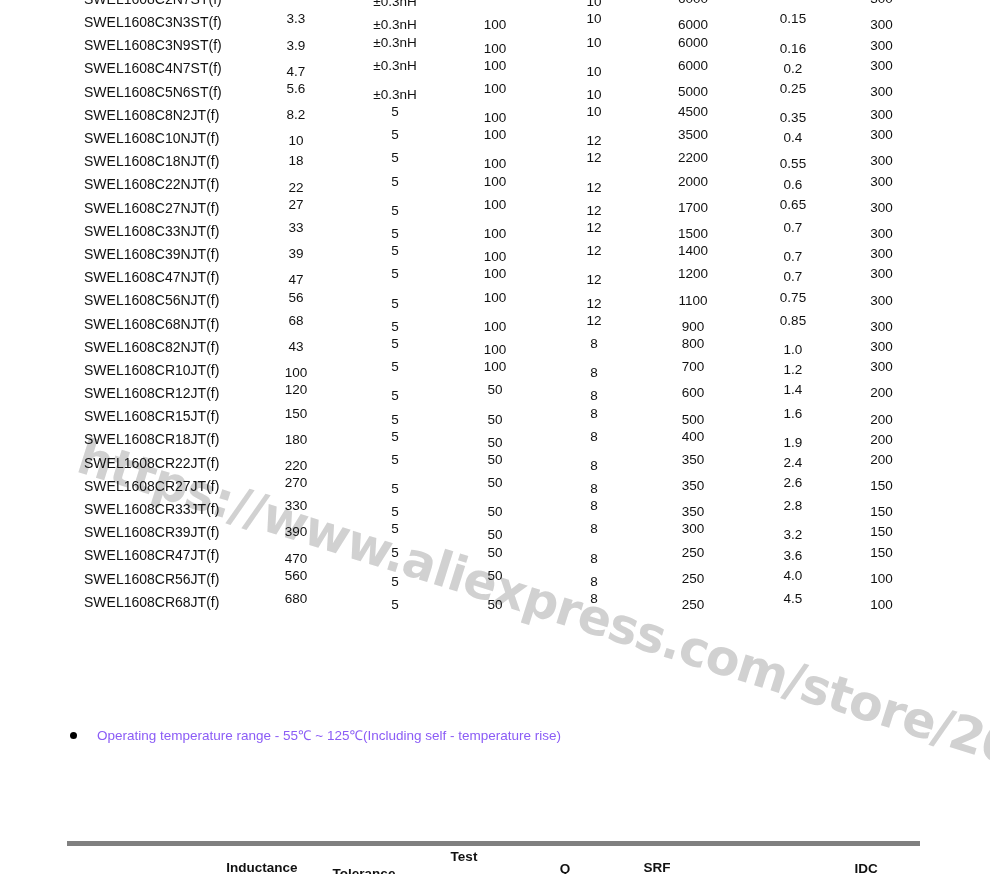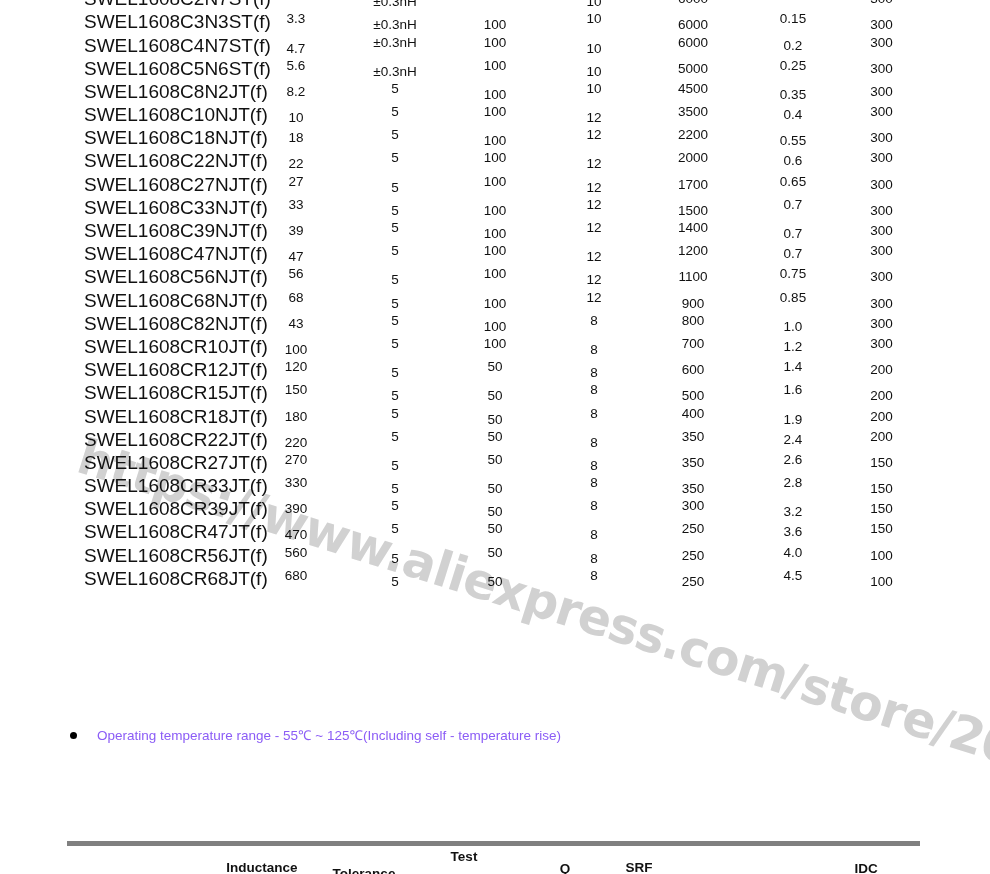--- a/index.html
+++ b/index.html
@@ -68,21 +68,21 @@
   col.c-tol  { width: 100px; }
   col.c-test { width: 100px; }
   col.c-q    { width: 98px; }
   col.c-srf  { width: 100px; }
   col.c-rdc  { width: 100px; }
   col.c-idc  { width: 77px; }
 
   #spec-table td.part {
     text-align: left;
     padding-left: 17px;
-    font-size: 19px;
+    font-size: 14px;
   }
   #spec-table td.num { text-align: center; }
   .j-up2  { position: relative; top: -3px; }
   .j-down2{ position: relative; top: 3px; }
 
   tr.rule-below td {
     border-bottom: 1.4px solid #000;
   }
 
   
@@ -171,20 +171,30 @@
       <tr>
         <td class="part"><span>SWEL1608C3N3ST(f)</span></td>
         <td class="num"><span class="j-up2">3.3</span></td>
         <td class="num"><span class="j-down2">±0.3nH</span></td>
         <td class="num"><span class="j-down2">100</span></td>
         <td class="num"><span class="j-up2">10</span></td>
         <td class="num"><span class="j-down2">6000</span></td>
         <td class="num"><span class="j-up2">0.15</span></td>
         <td class="num"><span class="j-down2">300</span></td>
       </tr>
+      <tr class="rule-below">
+        <td class="part"><span>SWEL1608C3N9ST(f)</span></td>
+        <td class="num"><span>3.9</span></td>
+        <td class="num"><span class="j-up2">±0.3nH</span></td>
+        <td class="num"><span class="j-down2">100</span></td>
+        <td class="num"><span class="j-up2">10</span></td>
+        <td class="num"><span class="j-up2">6000</span></td>
+        <td class="num"><span class="j-down2">0.16</span></td>
+        <td class="num"><span>300</span></td>
+      </tr>
       <tr>
         <td class="part"><span>SWEL1608C4N7ST(f)</span></td>
         <td class="num"><span class="j-down2">4.7</span></td>
         <td class="num"><span class="j-up2">±0.3nH</span></td>
         <td class="num"><span class="j-up2">100</span></td>
         <td class="num"><span class="j-down2">10</span></td>
         <td class="num"><span class="j-up2">6000</span></td>
         <td class="num"><span>0.2</span></td>
         <td class="num"><span class="j-up2">300</span></td>
       </tr>
@@ -425,16 +435,16 @@
   <span class="bullet"></span>
   <span>Operating temperature range - 55℃ ~ 125℃(Including self - temperature rise)</span>
 </div>
 
 <div id="bottom-bar"></div>
 <div id="bottom-header">
   <div class="hcell" style="left:195px; top:14px;">Inductance</div>
   <div class="hcell" style="left:297px; top:20px;">Tolerance</div>
   <div class="hcell test" style="left:397px; top:4px;">Test</div>
   <div class="hcell" style="left:498px; top:15px;">Q</div>
-  <div class="hcell" style="left:572px; top:14px;">SRF</div>
+  <div class="hcell" style="left:590px; top:14px;">SRF</div>
   <div class="hcell" style="left:699px; top:14px;margin-top:11px;">RDC</div>
   <div class="hcell" style="left:799px; top:15px;">IDC</div>
 </div>
 
 </body></html>

